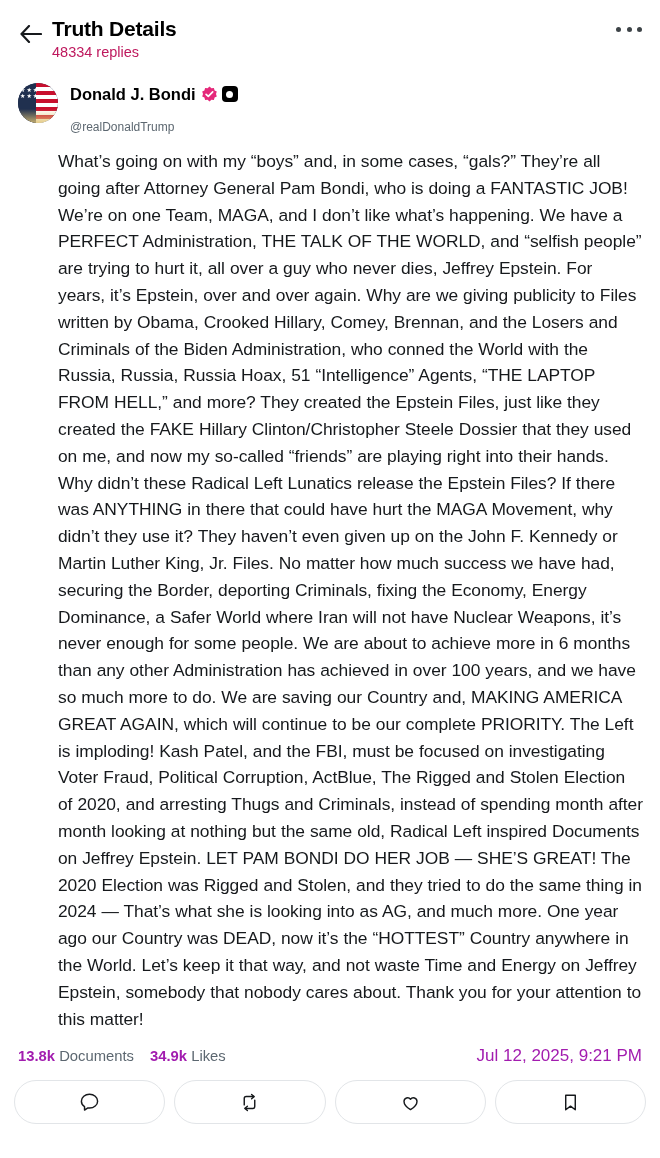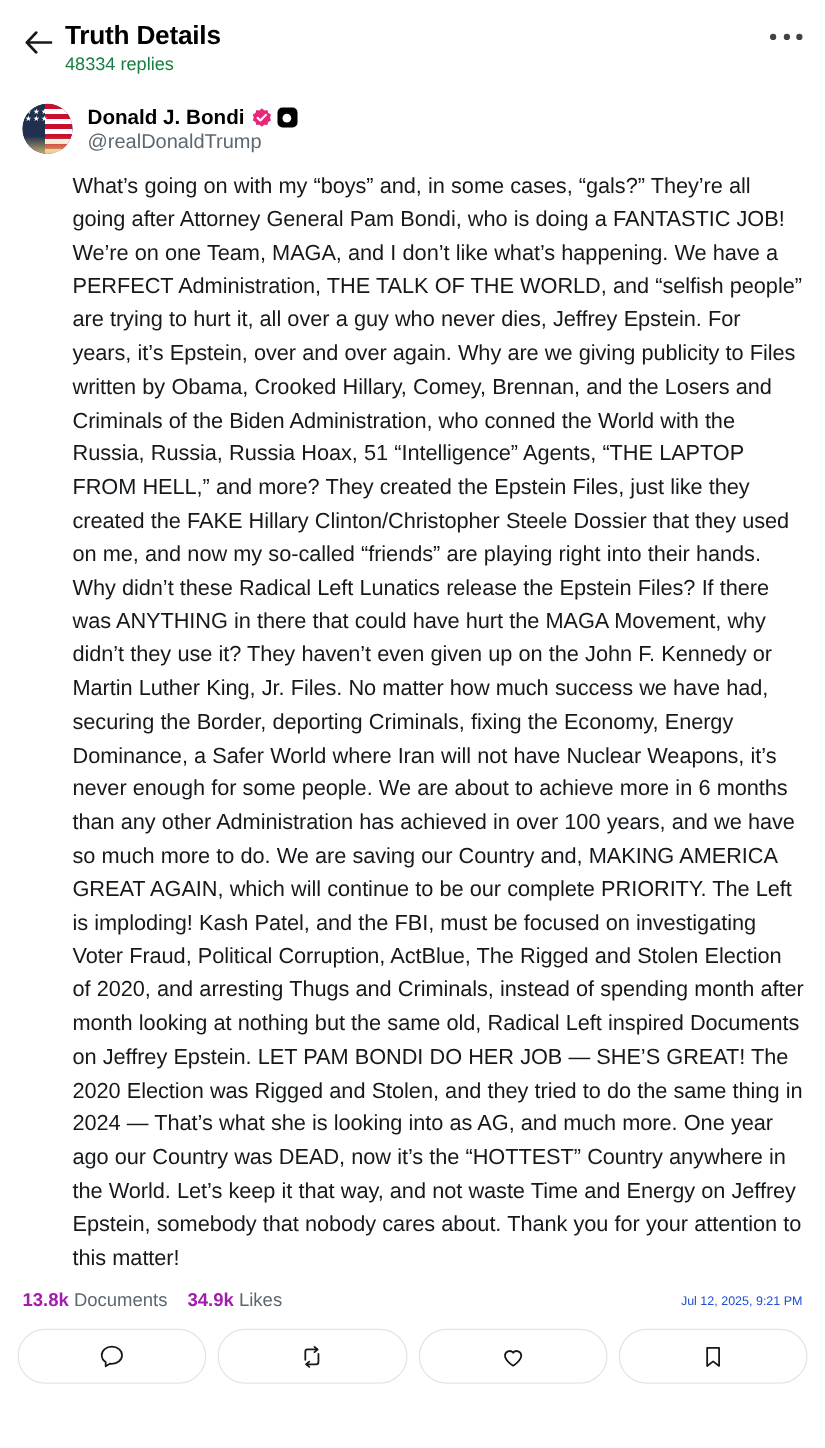--- a/index.html
+++ b/index.html
@@ -40,21 +40,21 @@
   .header-text { display: flex; flex-direction: column; }
   .header-title {
     font-size: 21px;
     font-weight: bold;
     letter-spacing: -0.2px;
     line-height: 25px;
     color: #000;
   }
   .header-sub {
     font-size: 14.5px;
-    color: #15803d;
+    color: #be185d;
     margin-top: 2px;
     line-height: 18px;
   }
   .more-btn {
     position: absolute;
     right: 18px;
     top: 18px;
     width: 26px;
     height: 22px;
     display: flex;
@@ -141,24 +141,24 @@
     align-items: center;
     justify-content: center;
   }
   .badge-square span {
     display: block;
     width: 7px; height: 7px;
     border-radius: 50%;
     background: #fff;
   }
   .handle {
-    font-size: 16px;
+    font-size: 12px;
     color: #5c6770;
     line-height: 18px;
-    margin-top: 1px;
+    margin-top: 14px;
   }
 
   
   .post-body {
     padding: 12px 16px 0 16px;
     font-size: 17.4px;
     line-height: 26.8px;
     color: #16191c;
     letter-spacing: -0.05px;
     text-align: left;
@@ -172,22 +172,22 @@
     align-items: center;
     padding: 14px 18px 0 18px;
     font-size: 14.8px;
     color: #5c6770;
   }
   .stat-num { font-weight: bold; color: #a21caf; }
   .stat-group { margin-right: 16px; }
   .stat-group .stat-label { color: #5c6770; }
   .timestamp {
     margin-left: auto;
-    font-size: 10px;
-    color: #1d4ed8;
+    font-size: 17px;
+    color: #a21caf;
   }
 
   
   .actions {
     display: flex;
     justify-content: space-between;
     padding: 14px 14px 16px 14px;
     gap: 9px;
   }
   .action-btn {

